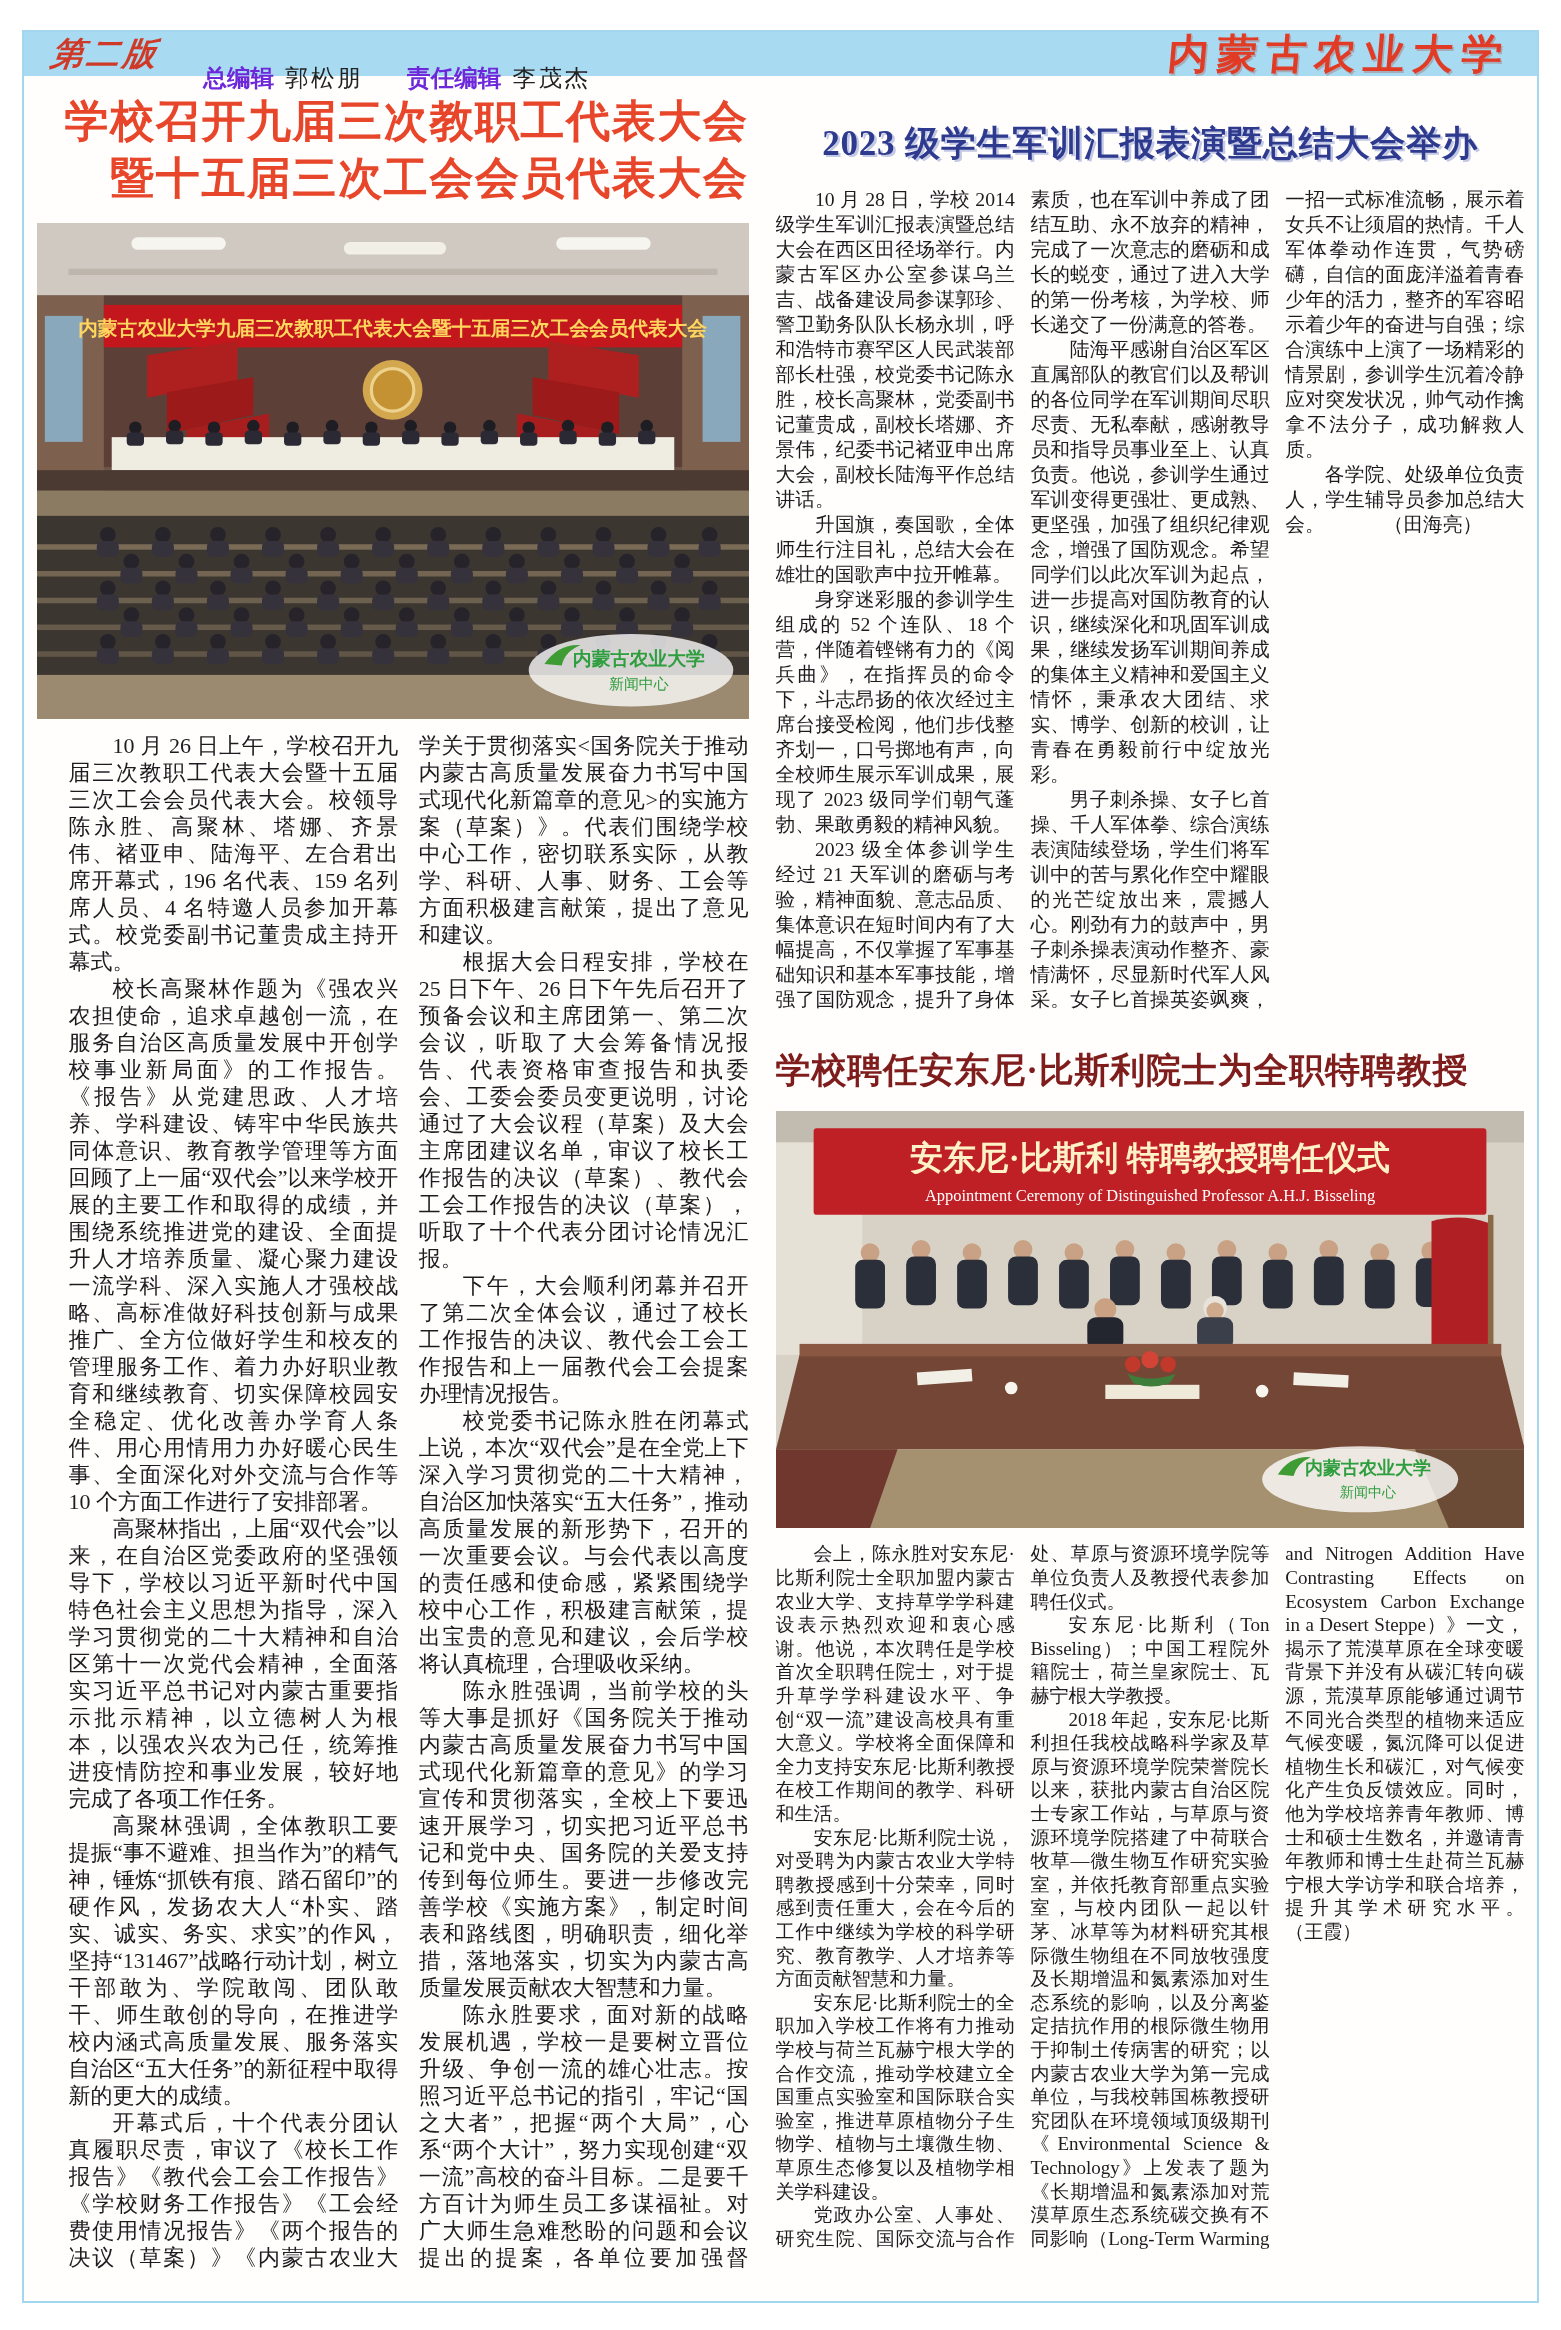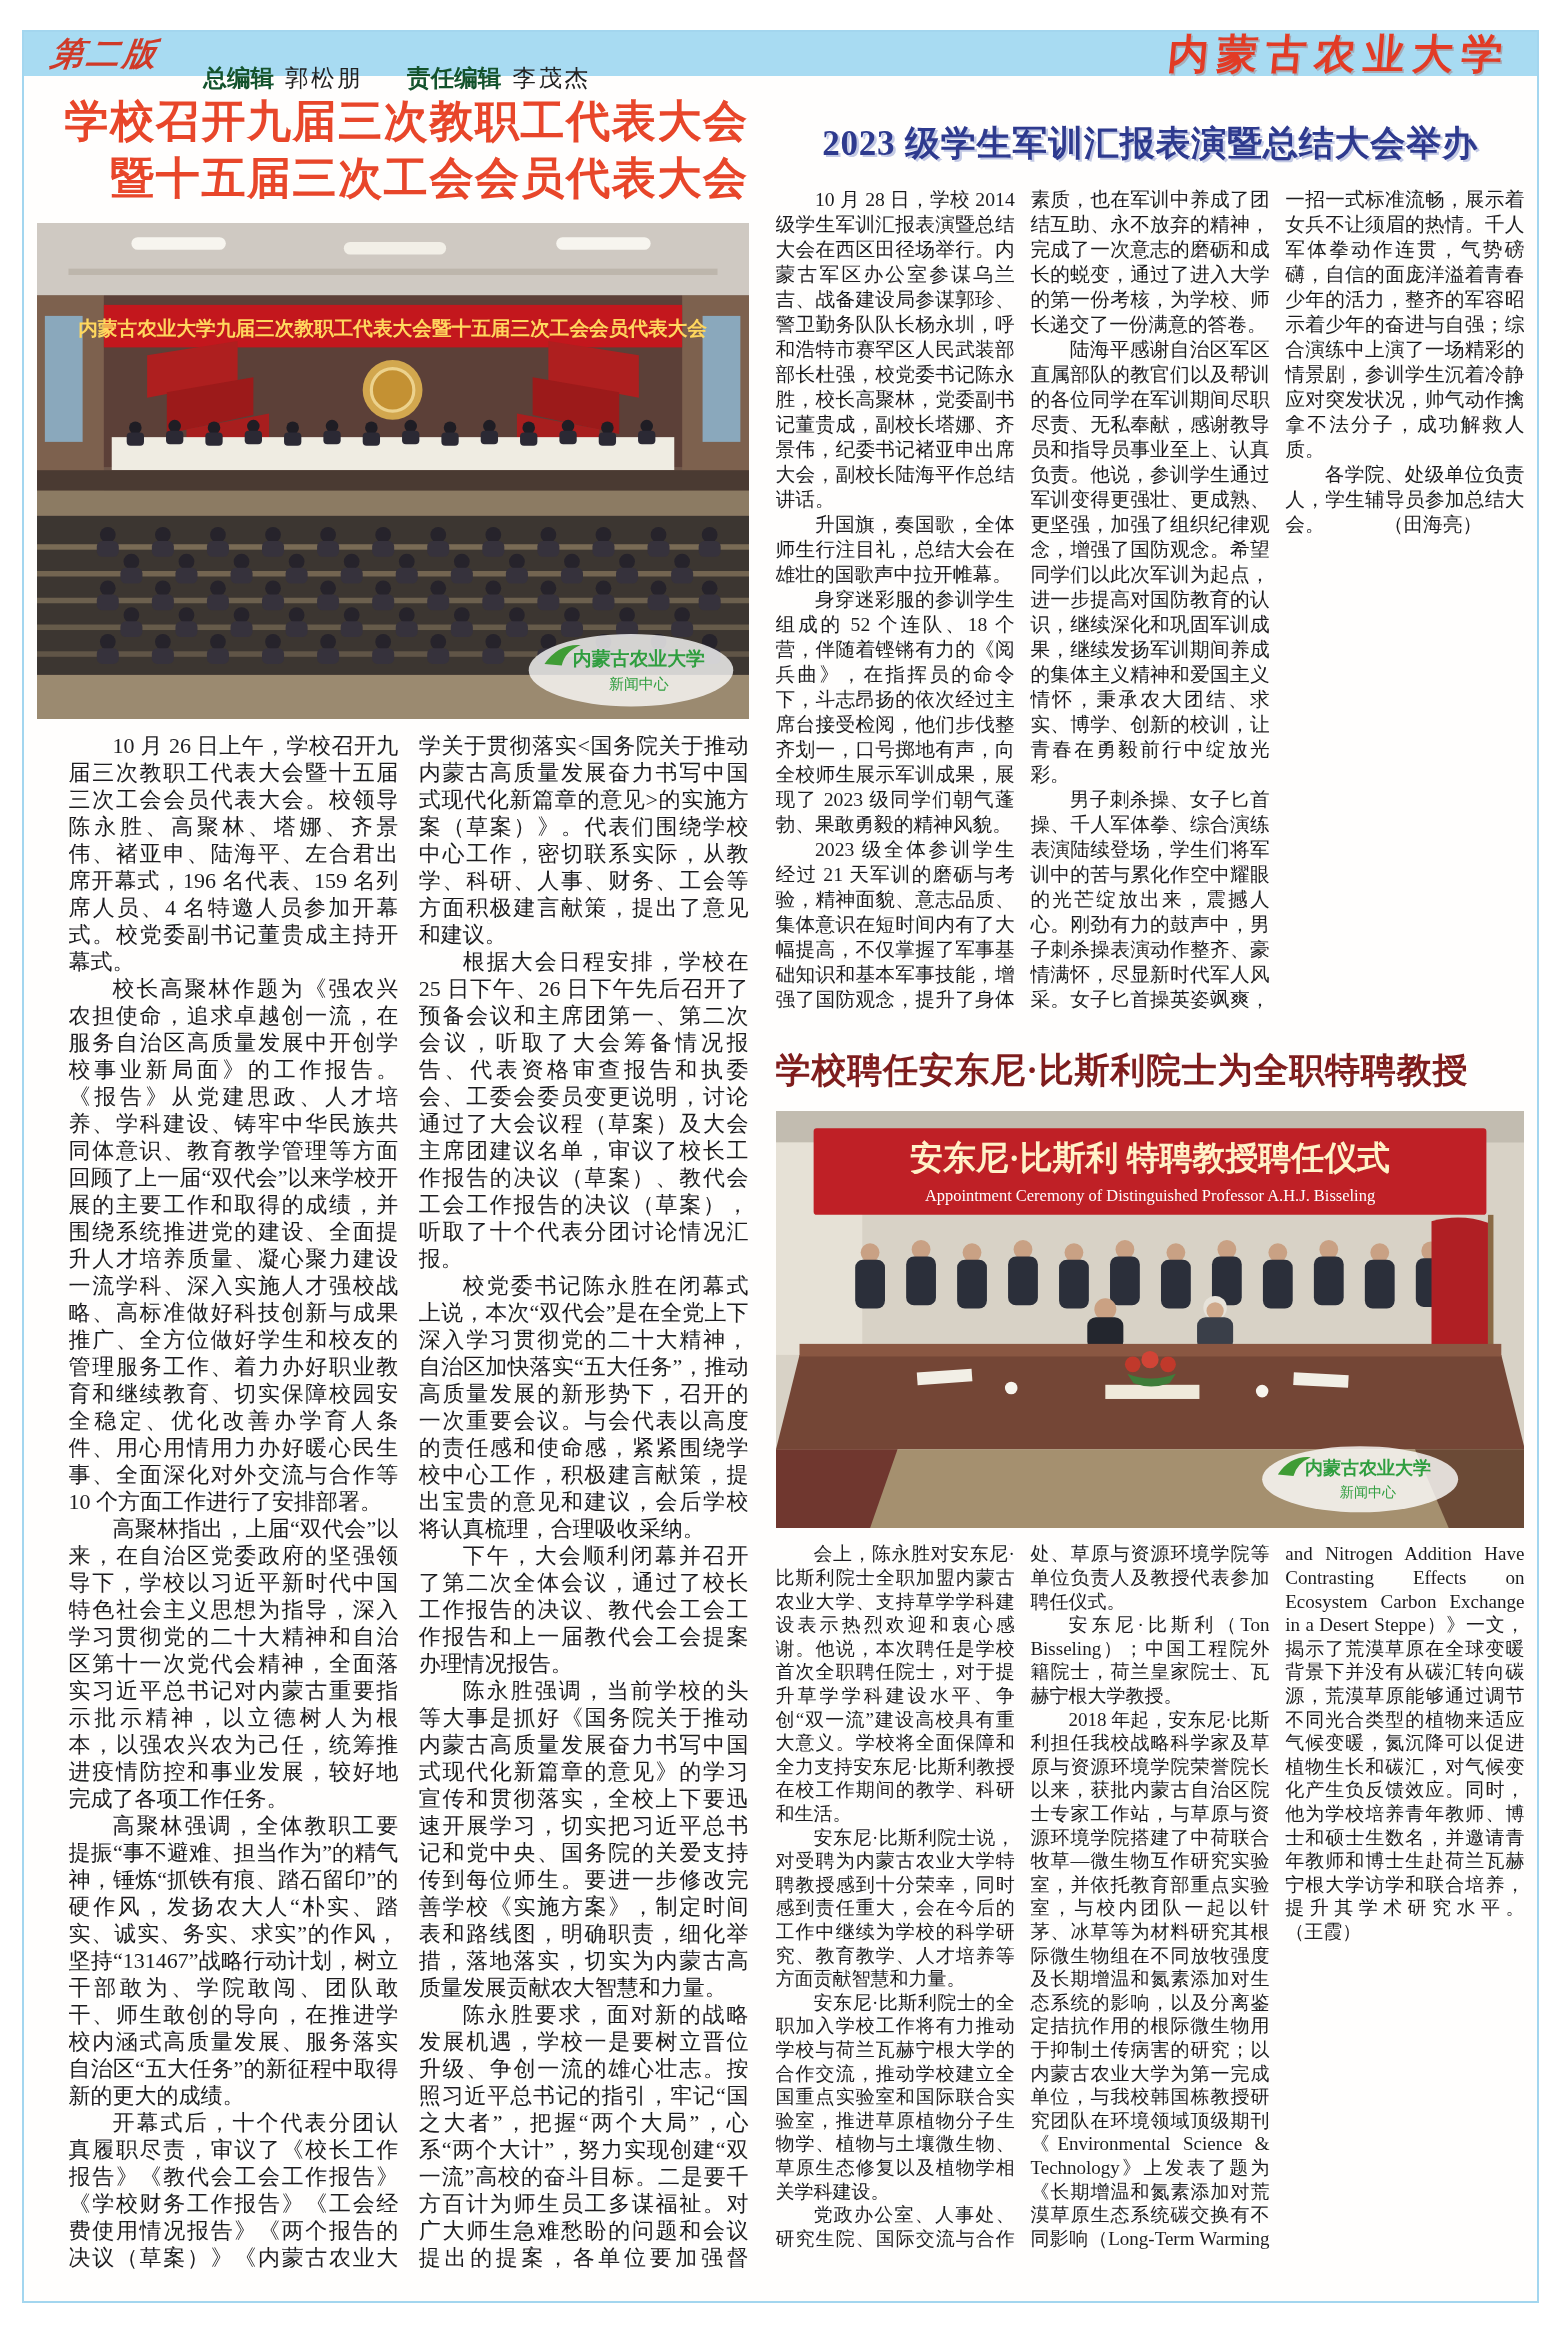--- a/index.html
+++ b/index.html
@@ -2,21 +2,21 @@
 <html style="font-size:12.6px"><head>
 <meta charset="utf-8">
 <style>
   html,body{margin:0;padding:0;background:#ffffff;}
   body{width:1561px;height:2330px;position:relative;font-family:"Liberation Serif","DejaVu Serif",serif;color:#1d1d20;}
   .sheet{position:absolute;left:22px;top:30px;right:22px;bottom:27px;border:2.4px solid #a3d6ef;background:#fffefd;}
   
   .band{height:44px;background:#a8dbf2;display:flex;align-items:center;padding:0 27px;gap:44px;}
   .edition{color:#cf3a28;font-size:33px;font-style:italic;font-weight:bold;transform:skewX(-8deg);letter-spacing:3.1px;}
   .ed-group{display:flex;align-items:baseline;gap:11px;}
-  .ed-label{font-family:"Liberation Sans","DejaVu Sans",sans-serif;font-weight:bold;font-size:23.6px;color:#14532d;}
+  .ed-label{font-family:"Liberation Sans","DejaVu Sans",sans-serif;font-weight:bold;font-size:23.6px;color:#6d28d9;}
   .ed-name{font-size:23.6px;color:#222;letter-spacing:2.4px;margin-top:48px;}
   .masthead{margin-left:auto;color:#e23categ;}
   .masthead{margin-left:auto;color:#e23b25;font-size:41px;font-weight:bold;letter-spacing:7.9px;transform:skewX(-5deg);text-shadow:1.6px 1.6px 0 rgba(160,30,10,.25);}
   
   .content{display:flex;padding:4.7px 12.6px 0 12.6px;gap:27px;}
   .colL{width:712px;flex:none;}
   .colR{flex:1;min-width:0;}
   .t1{color:#e8462a;font-size:44px;line-height:1.3;font-weight:bold;text-align:right;margin:12.6px 0 15.7px 0;letter-spacing:1.6px;}
   .t2{color:#2e3a8e;font-size:35px;font-weight:bold;text-align:center;margin:39px 0 20.5px 0;letter-spacing:0.8px;text-shadow:2.4px 2.4px 0 #c3c9e4;}
   .t3{color:#7f1d1d;font-size:35px;font-weight:bold;text-align:left;margin:22px 0 17.3px 0;letter-spacing:0.8px;}
@@ -187,22 +187,22 @@
         </g>
       </svg>
 
       <div class="body-text a1-body" style="margin-top:12.6px;margin-left:32px;">
         <p>10 月 26 日上午，学校召开九届三次教职工代表大会暨十五届三次工会会员代表大会。校领导陈永胜、高聚林、塔娜、齐景伟、褚亚申、陆海平、左合君出席开幕式，196 名代表、159 名列席人员、4 名特邀人员参加开幕式。校党委副书记董贵成主持开幕式。</p>
         <p>校长高聚林作题为《强农兴农担使命，追求卓越创一流，在服务自治区高质量发展中开创学校事业新局面》的工作报告。《报告》从党建思政、人才培养、学科建设、铸牢中华民族共同体意识、教育教学管理等方面回顾了上一届“双代会”以来学校开展的主要工作和取得的成绩，并围绕系统推进党的建设、全面提升人才培养质量、凝心聚力建设一流学科、深入实施人才强校战略、高标准做好科技创新与成果推广、全方位做好学生和校友的管理服务工作、着力办好职业教育和继续教育、切实保障校园安全稳定、优化改善办学育人条件、用心用情用力办好暖心民生事、全面深化对外交流与合作等 10 个方面工作进行了安排部署。</p>
         <p>高聚林指出，上届“双代会”以来，在自治区党委政府的坚强领导下，学校以习近平新时代中国特色社会主义思想为指导，深入学习贯彻党的二十大精神和自治区第十一次党代会精神，全面落实习近平总书记对内蒙古重要指示批示精神，以立德树人为根本，以强农兴农为己任，统筹推进疫情防控和事业发展，较好地完成了各项工作任务。</p>
         <p>高聚林强调，全体教职工要提振“事不避难、担当作为”的精气神，锤炼“抓铁有痕、踏石留印”的硬作风，发扬农大人“朴实、踏实、诚实、务实、求实”的作风，坚持“131467”战略行动计划，树立干部敢为、学院敢闯、团队敢干、师生敢创的导向，在推进学校内涵式高质量发展、服务落实自治区“五大任务”的新征程中取得新的更大的成绩。</p>
         <p>开幕式后，十个代表分团认真履职尽责，审议了《校长工作报告》《教代会工会工作报告》《学校财务工作报告》《工会经费使用情况报告》《两个报告的决议（草案）》《内蒙古农业大学关于贯彻落实&lt;国务院关于推动内蒙古高质量发展奋力书写中国式现代化新篇章的意见&gt;的实施方案（草案）》。代表们围绕学校中心工作，密切联系实际，从教学、科研、人事、财务、工会等方面积极建言献策，提出了意见和建议。</p>
         <p>根据大会日程安排，学校在 25 日下午、26 日下午先后召开了预备会议和主席团第一、第二次会议，听取了大会筹备情况报告、代表资格审查报告和执委会、工委会委员变更说明，讨论通过了大会议程（草案）及大会主席团建议名单，审议了校长工作报告的决议（草案）、教代会工会工作报告的决议（草案），听取了十个代表分团讨论情况汇报。</p>
+        <p>下午，大会顺利闭幕并召开了第二次全体会议，通过了校长工作报告的决议、教代会工会工作报告和上一届教代会工会提案办理情况报告。</p>
         <p>校党委书记陈永胜在闭幕式上说，本次“双代会”是在全党上下深入学习贯彻党的二十大精神，自治区加快落实“五大任务”，推动高质量发展的新形势下，召开的一次重要会议。与会代表以高度的责任感和使命感，紧紧围绕学校中心工作，积极建言献策，提出宝贵的意见和建议，会后学校将认真梳理，合理吸收采纳。</p>
-        <p>下午，大会顺利闭幕并召开了第二次全体会议，通过了校长工作报告的决议、教代会工会工作报告和上一届教代会工会提案办理情况报告。</p>
         <p>陈永胜强调，当前学校的头等大事是抓好《国务院关于推动内蒙古高质量发展奋力书写中国式现代化新篇章的意见》的学习宣传和贯彻落实，全校上下要迅速开展学习，切实把习近平总书记和党中央、国务院的关爱支持传到每位师生。要进一步修改完善学校《实施方案》，制定时间表和路线图，明确职责，细化举措，落地落实，切实为内蒙古高质量发展贡献农大智慧和力量。</p>
         <p>陈永胜要求，面对新的战略发展机遇，学校一是要树立晋位升级、争创一流的雄心壮志。按照习近平总书记的指引，牢记“国之大者”，把握“两个大局”，心系“两个大计”，努力实现创建“双一流”高校的奋斗目标。二是要千方百计为师生员工多谋福祉。对广大师生急难愁盼的问题和会议提出的提案，各单位要加强督办，千方百计解决好；三是要以更足的干劲、更实的作风干事创业。要以“规范、精减、提速”的要求抓好对本次大会目标任务的落实，敢于向问题叫板，善于在困难中打开局面，增强斗争精神，强化“有解思维”，敢于从艰难险阻中找出路，让不能成为可能，把可能变成现实。</p>
 
       </div>
     </div>
 
     <div class="colR">
       <div>
         <div class="t2">2023 级学生军训汇报表演暨总结大会举办</div>
         <div class="body-text a2-body">

